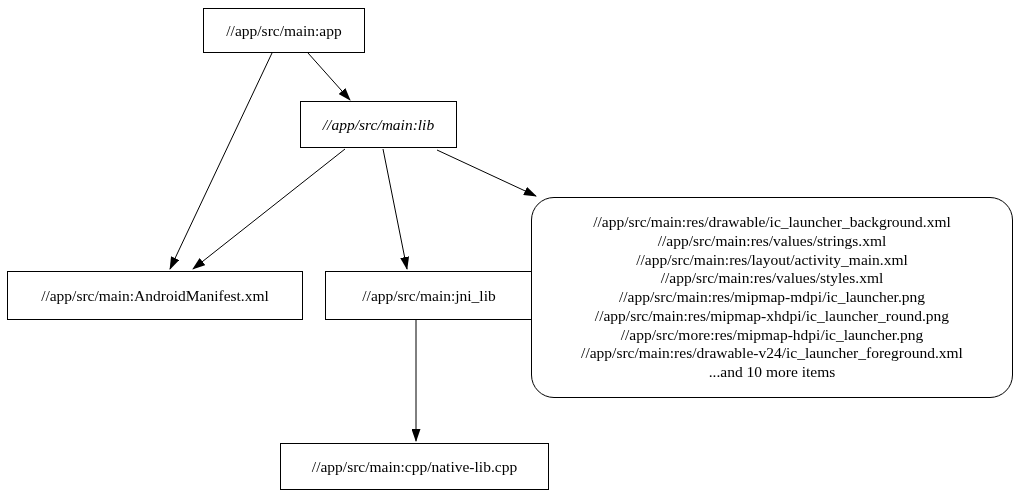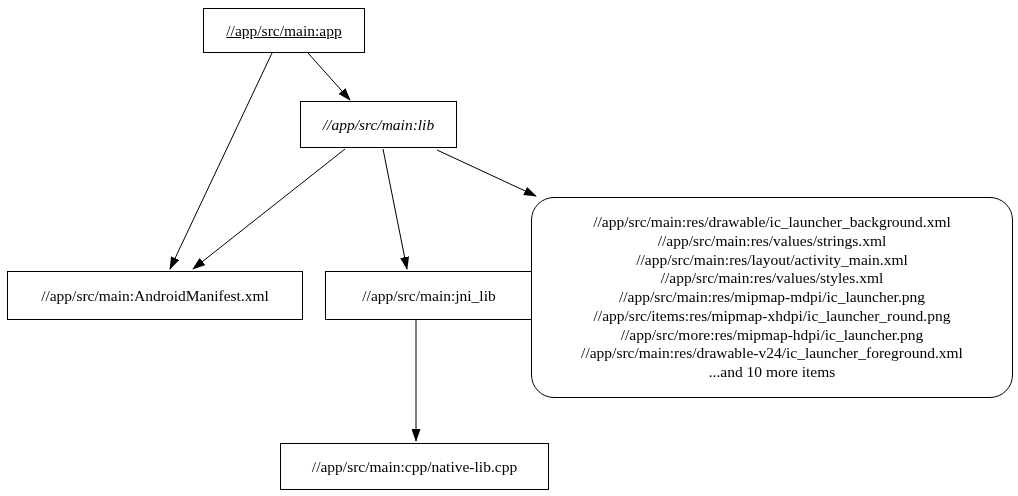--- a/index.html
+++ b/index.html
@@ -34,21 +34,21 @@
     justify-content: center;
     font-size: 15.5px;
     white-space: nowrap;
     text-align: center;
   }
   .node.multi {
     flex-direction: column;
     line-height: 18.7px;
     border-radius: 23px;
   }
-  .node-app      { left: 203px; top: 8px;   width: 162px; height: 45px; text-decoration: underline; }
+  .node-app      { left: 203px; top: 8px;   width: 162px; height: 45px; }
   .node-lib      { left: 300px; top: 101px; width: 157px; height: 47px; font-style: italic; }
   .node-manifest { left: 7px;   top: 271px; width: 296px; height: 49px; }
   .node-jni      { left: 325px; top: 271px; width: 208px; height: 49px; }
   .node-res      { left: 531px; top: 197px; width: 482px; height: 201px; }
   .node-cpp      { left: 280px; top: 443px; width: 269px; height: 47px; }
 </style>
 </head>
 <body>
 
 <div class="canvas">
@@ -82,21 +82,21 @@
   <div class="node node-jni">
     <span>//app/src/main:jni_lib</span>
   </div>
 
   <div class="node node-res multi">
     <div>//app/src/main:res/drawable/ic_launcher_background.xml</div>
     <div>//app/src/main:res/values/strings.xml</div>
     <div>//app/src/main:res/layout/activity_main.xml</div>
     <div>//app/src/main:res/values/styles.xml</div>
     <div>//app/src/main:res/mipmap-mdpi/ic_launcher.png</div>
-    <div>//app/src/items:res/mipmap-xhdpi/ic_launcher_round.png</div>
+    <div>//app/src/main:res/mipmap-xhdpi/ic_launcher_round.png</div>
     <div>//app/src/more:res/mipmap-hdpi/ic_launcher.png</div>
     <div>//app/src/main:res/drawable-v24/ic_launcher_foreground.xml</div>
     <div>...and 10 more items</div>
   </div>
 
   <div class="node node-cpp">
     <span>//app/src/main:cpp/native-lib.cpp</span>
   </div>
 
 </div>

